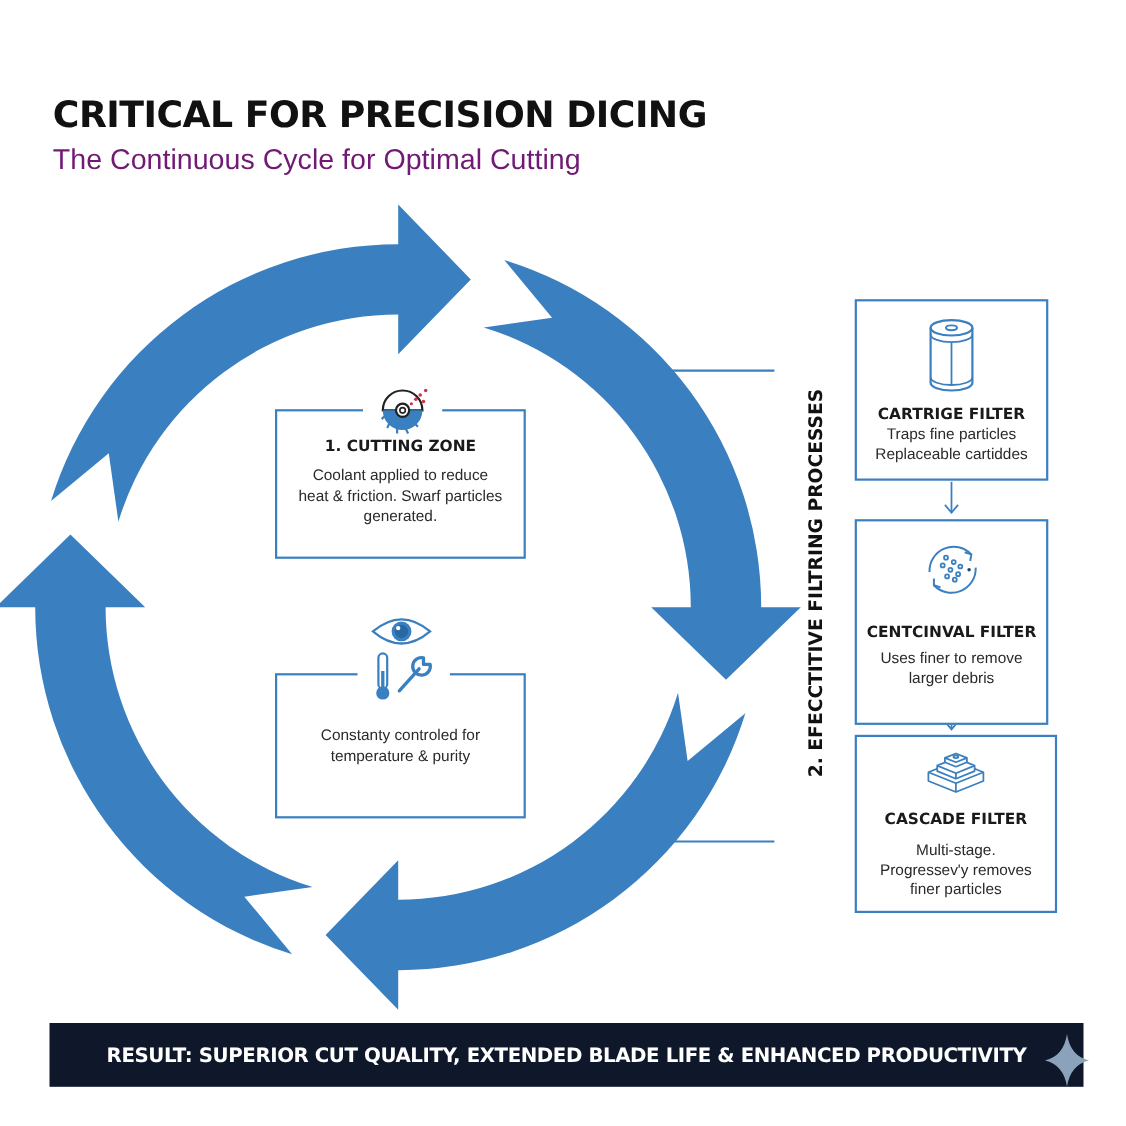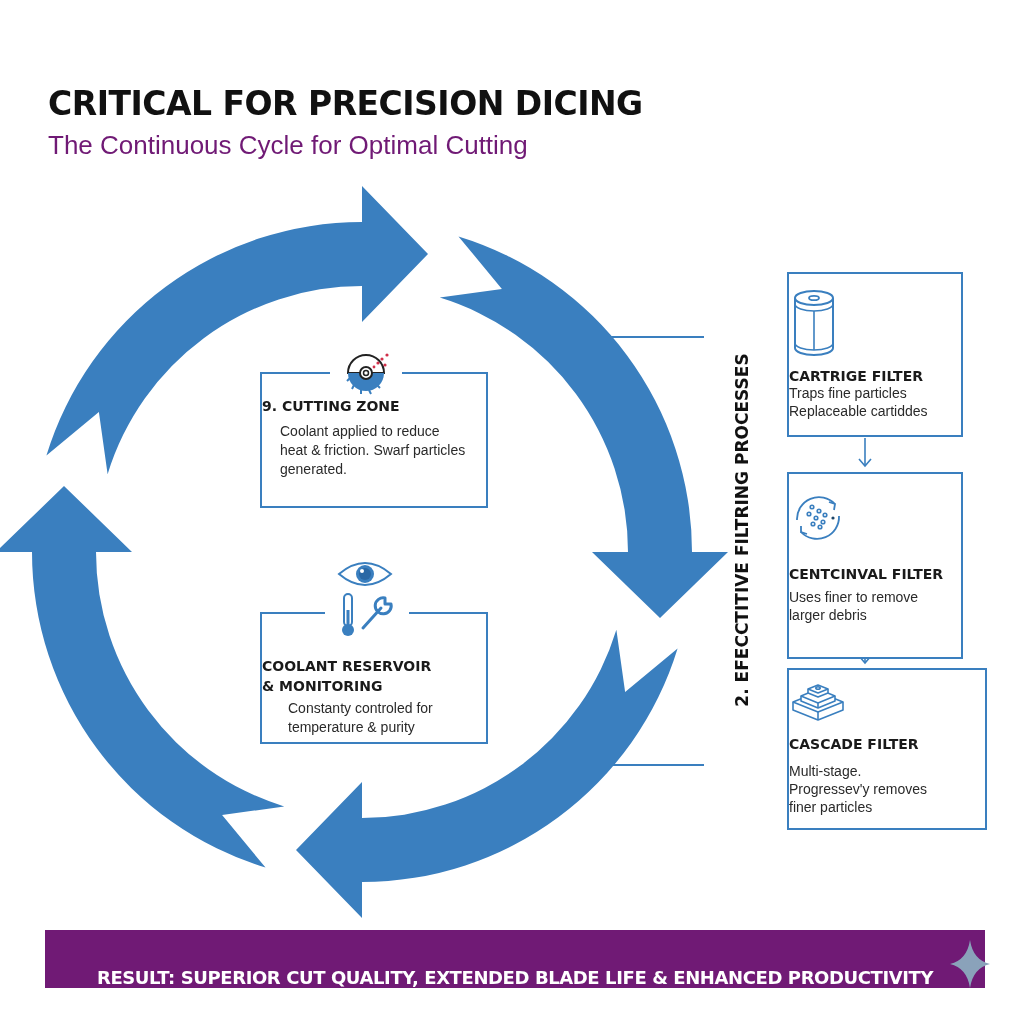--- a/index.html
+++ b/index.html
@@ -12,39 +12,39 @@
     font-family: "DejaVu Sans", sans-serif; font-weight: bold;
     font-size: 33px; line-height: 44px; letter-spacing: -0.5px; color: #111;
   }
   .subtitle {
     position: absolute; left: 48px; top: 130px; margin: 0;
     font-family: "Liberation Sans", sans-serif; font-size: 26px; color: #701a75;
   }
   svg.diagram { position: absolute; left: 0; top: 0; }
   .box {
     position: absolute; border: 2px solid #3a7fbf; background: #fff;
-    box-sizing: border-box; text-align: left; margin-left: 10px;
+    box-sizing: border-box; text-align: center;
   }
   .box .heading { font-family: "DejaVu Sans", sans-serif; font-weight: bold; color: #1a1a1a; }
   .box .desc { color: #2a2a2a; }
   .cycle-box .heading { font-size: 14px; }
   .cycle-box .desc { font-size: 14px; line-height: 19px; margin-top: 8px; }
   .filter-box .heading { font-size: 14px; }
   .filter-box .desc { font-size: 14px; line-height: 18px; }
   .icon-holder {
     position: absolute; background: #fff; display: flex; justify-content: center; align-items: flex-end;
   }
   .vertical-label {
     position: absolute; left: 742px; top: 530px;
     transform: translate(-50%, -50%) rotate(-90deg); white-space: nowrap;
     font-family: "DejaVu Sans", sans-serif; font-weight: bold; font-size: 17px; color: #111;
   }
   .banner {
     position: absolute; left: 45px; top: 930px; width: 940px; height: 58px;
-    background: #701a75; color: #fff; display: flex; align-items: flex-end; justify-content: center;
+    background: #0f172a; color: #fff; display: flex; align-items: center; justify-content: center;
     font-family: "DejaVu Sans", sans-serif; font-weight: bold; font-size: 18px; letter-spacing: -0.4px;
   }
   .sparkle { position: absolute; left: 950px; top: 940px; }
 </style>
 </head>
 <body>
 
 <h1 class="title">
   <br>
   <span>CRITICAL FOR PRECISION DICING</span>
@@ -65,43 +65,39 @@
     <line x1="865" y1="438" x2="865" y2="466"></line>
     <polyline points="859,459 865,466 871,459"></polyline>
   </g>
   <g stroke="#3a7fbf" stroke-width="1.6" fill="none">
     <line x1="865" y1="635" x2="865" y2="663"></line>
     <polyline points="859,656 865,663 871,656"></polyline>
   </g>
 </svg>
 
 <div class="box cycle-box" style="left:250px; top:372px; width:228px; height:136px; padding-top:24px;">
-  <div class="heading">9. CUTTING ZONE</div>
+  <div class="heading">1. CUTTING ZONE</div>
   <div class="desc" style="padding: 0 18px;">Coolant applied to reduce heat &amp; friction. Swarf particles generated.</div>
 </div>
 <div class="icon-holder" style="left:330px; top:345px; width:72px; height:50px;">
   <svg width="60" height="50" viewBox="0 0 60 50">
     <path d="M12 28 A 18 18 0 0 1 48 28 Z" fill="#fff" stroke="#222" stroke-width="2"></path>
     <path d="M12 28 A 18 18 0 0 0 48 28 Z" fill="#3a7fbf"></path>
     <path d="M14 33 l-3 3 M18 40 l-2 4 M25 45 l0 4 M33 45 l2 4 M41 40 l3 3" stroke="#3a7fbf" stroke-width="2"></path>
     <circle cx="30" cy="28" r="6" fill="#fff" stroke="#222" stroke-width="2"></circle>
     <circle cx="30" cy="28" r="2.5" fill="#fff" stroke="#222" stroke-width="1.5"></circle>
     <circle cx="42" cy="18" r="1.6" fill="#d0304a"></circle>
     <circle cx="46" cy="14" r="1.6" fill="#d0304a"></circle>
     <circle cx="49" cy="20" r="1.6" fill="#d0304a"></circle>
     <circle cx="51" cy="10" r="1.6" fill="#d0304a"></circle>
     <circle cx="38" cy="22" r="1.4" fill="#d0304a"></circle>
   </svg>
 </div>
 
 <div class="box cycle-box" style="left:250px; top:612px; width:228px; height:132px; padding-top:42px;">
-  <div class="heading" style="line-height:20px;">
-    <span>COOLANT RESERVOIR</span><br>
-    <span>&amp; MONITORING</span>
-  </div>
   <div class="desc" style="margin-top:3px; padding: 0 26px;">Constanty controled for temperature &amp; purity</div>
 </div>
 <div class="icon-holder" style="left:325px; top:556px; width:84px; height:84px;">
   <svg width="84" height="84" viewBox="0 0 84 84">
     <g>
       <path d="M14 18 Q 40 -4 66 18 Q 40 40 14 18 Z" fill="#fff" stroke="#3a7fbf" stroke-width="2"></path>
       <circle cx="40" cy="18" r="9" fill="#3a7fbf"></circle>
       <circle cx="40" cy="18" r="6" fill="#2a68a5"></circle>
       <circle cx="37" cy="15" r="2" fill="#fff"></circle>
     </g>
@@ -148,21 +144,21 @@
       <circle cx="24" cy="34" r="1.8"></circle>
         <circle cx="31" cy="37" r="1.8"></circle>
     </g>
     <circle cx="44" cy="28" r="1.6" fill="#1d4568"></circle>
   </svg>
   <div class="heading" style="margin-top:16px;">CENTCINVAL FILTER</div>
   <div class="desc" style="margin-top:6px;">Uses finer to remove</div>
   <div class="desc">larger debris</div>
 </div>
 
-<div class="box filter-box" style="left:777px; top:668px; width:200px; height:162px; padding-top:10px;">
+<div class="box filter-box" style="left:777px; top:668px; width:184px; height:162px; padding-top:10px;">
   <svg width="58" height="42" viewBox="0 0 58 42">
     <g fill="#fff" stroke="#3a7fbf" stroke-width="1.6" stroke-linejoin="round">
       <path d="M4 22 L29 12 L54 22 L54 30 L29 40 L4 30 Z"></path>
       <path d="M4 22 L29 32 L54 22"></path>
         <line x1="29" y1="32" x2="29" y2="40"></line>
       <path d="M12 16 L29 9 L46 16 L46 21 L29 28 L12 21 Z"></path>
       <path d="M12 16 L29 23 L46 16"></path>
         <line x1="29" y1="23" x2="29" y2="28"></line>
       <path d="M19 9 L29 5 L39 9 L39 13 L29 17 L19 13 Z"></path>
       <path d="M19 9 L29 13 L39 9"></path>

